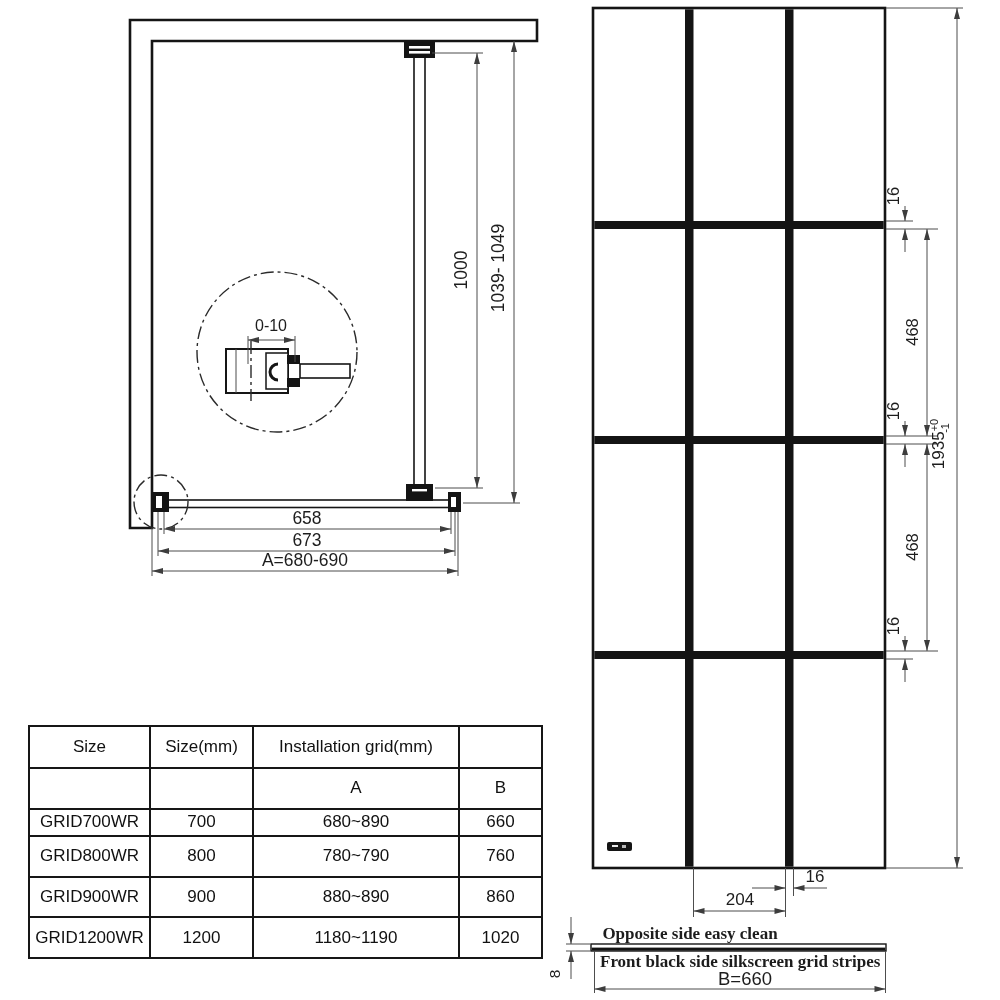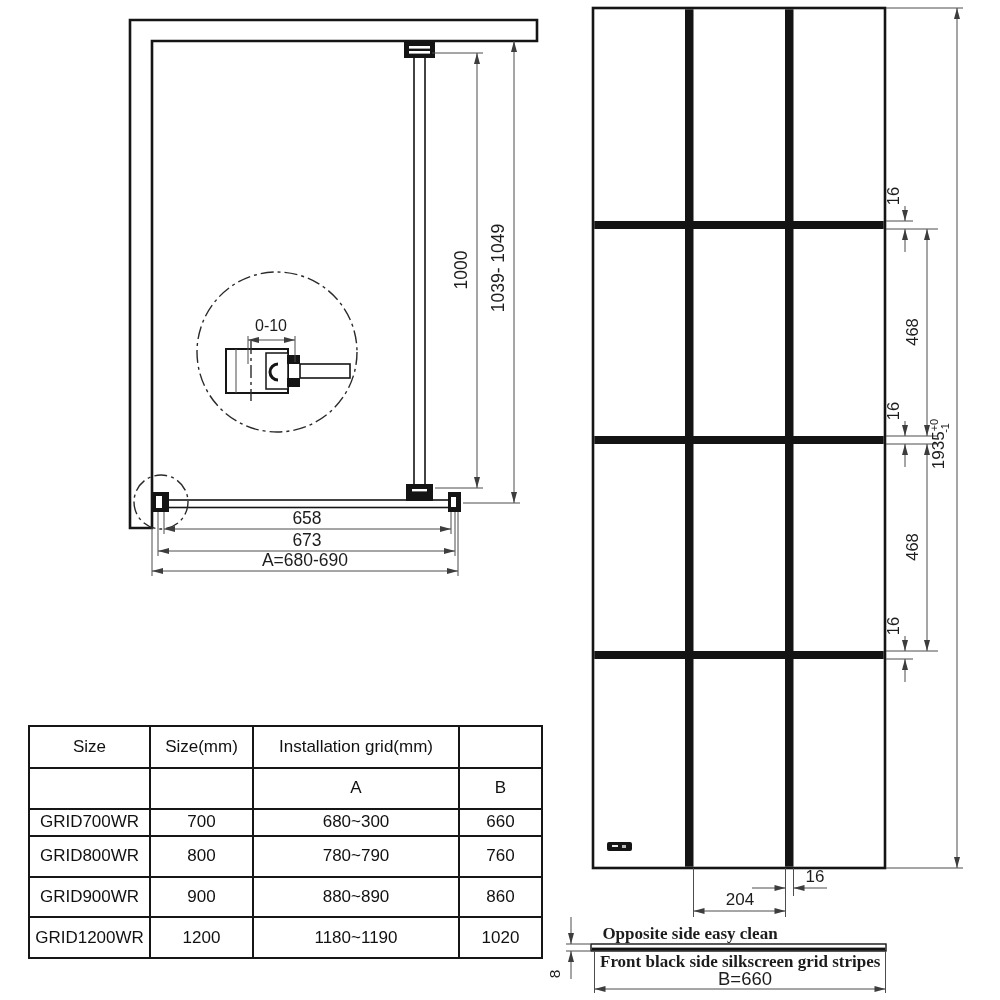--- a/index.html
+++ b/index.html
@@ -232,21 +232,21 @@
     </tr>
     <tr style="height:33px;">
       <td></td>
       <td></td>
       <td>A</td>
       <td>B</td>
     </tr>
     <tr style="height:21px;">
       <td class="left">GRID700WR</td>
       <td>700</td>
-      <td>680~300</td>
+      <td>680~890</td>
       <td>660</td>
     </tr>
     <tr style="height:33px;">
       <td class="left">GRID800WR</td>
       <td>800</td>
       <td>780~790</td>
       <td>760</td>
     </tr>
     <tr style="height:33px;">
       <td class="left">GRID900WR</td>

